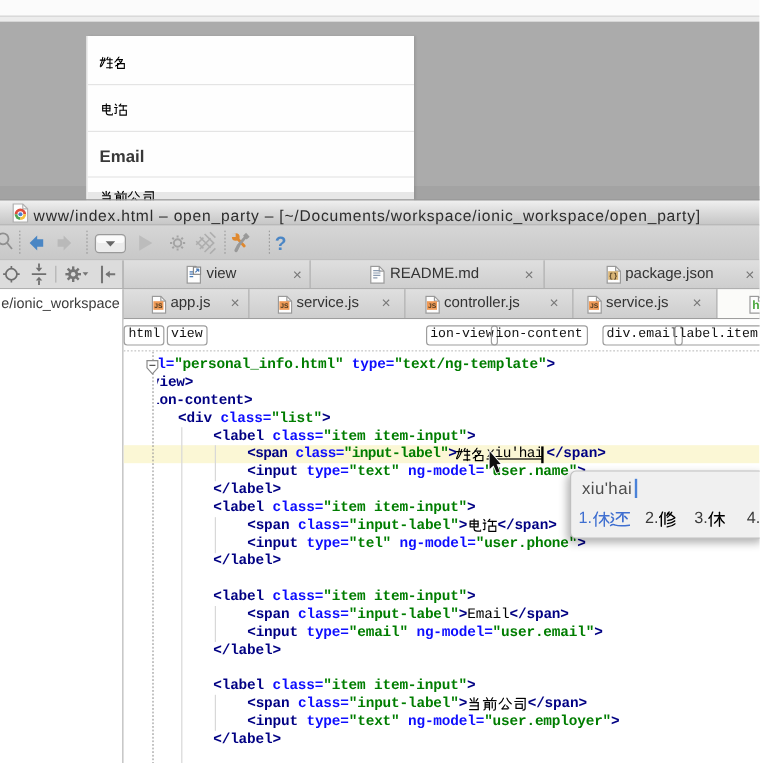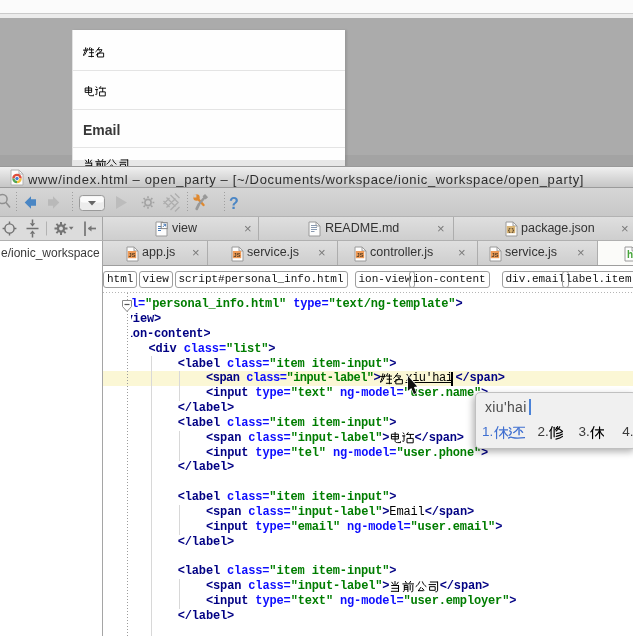--- a/index.html
+++ b/index.html
@@ -278,21 +278,20 @@
     <path d="M8.04,1 V4.96 H12" fill="none" stroke="#9a9a9a" stroke-width="1"></path>
     <text x="6" y="11.5" font-family="Liberation Sans" font-size="10" font-weight="bold" fill="#47a53a" text-anchor="middle">h</text>
   </svg>
 
 <div class="abs" id="sidepanel">
     <div id="sidetext">e/ionic_workspace</div>
   </div>
 <div class="abs" id="crumbs">
 <div class="crumb" style="left:0px">html</div>
 <div class="crumb" style="left:35.5px">view</div>
-<div class="crumb" style="left:71.5px">script#personal_info.html</div>
 <div class="crumb" style="left:251.5px">ion-view</div>
 <div class="crumb" style="left:306px">ion-content</div>
 <div class="crumb" style="left:398.5px">div.email</div>
 <div class="crumb" style="left:458.5px">label.item</div>
 <div id="crumbdots"></div>
 </div>
 <div class="abs" id="editor">
 <div id="yellow"></div>
 <div id="dotguide"></div>
 <div class="guide" style="left:48px;top:63px;height:280px;"></div>

